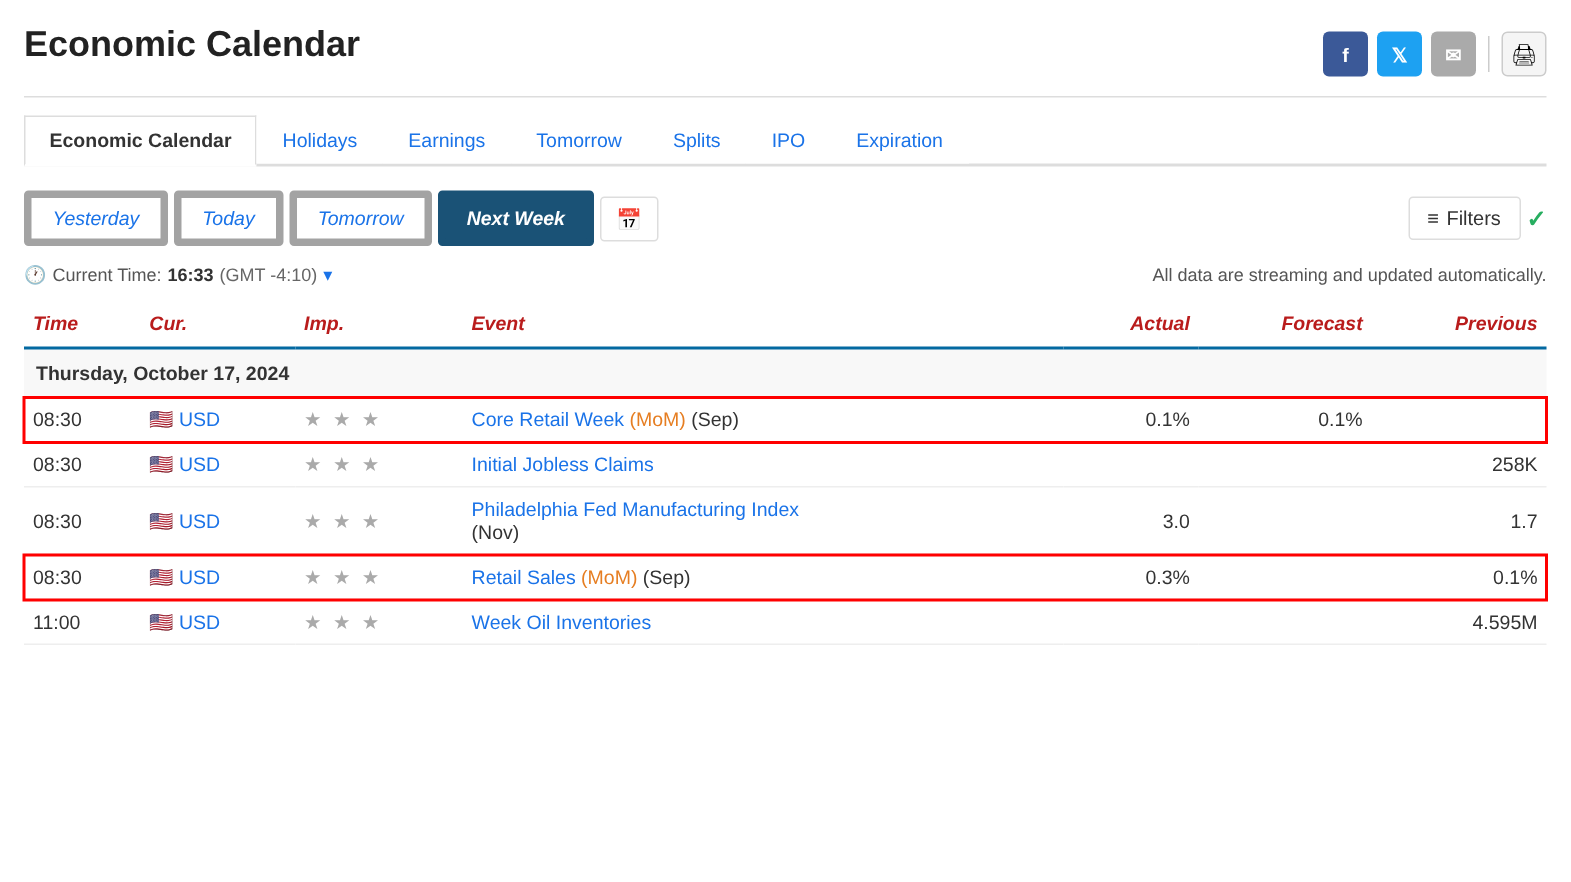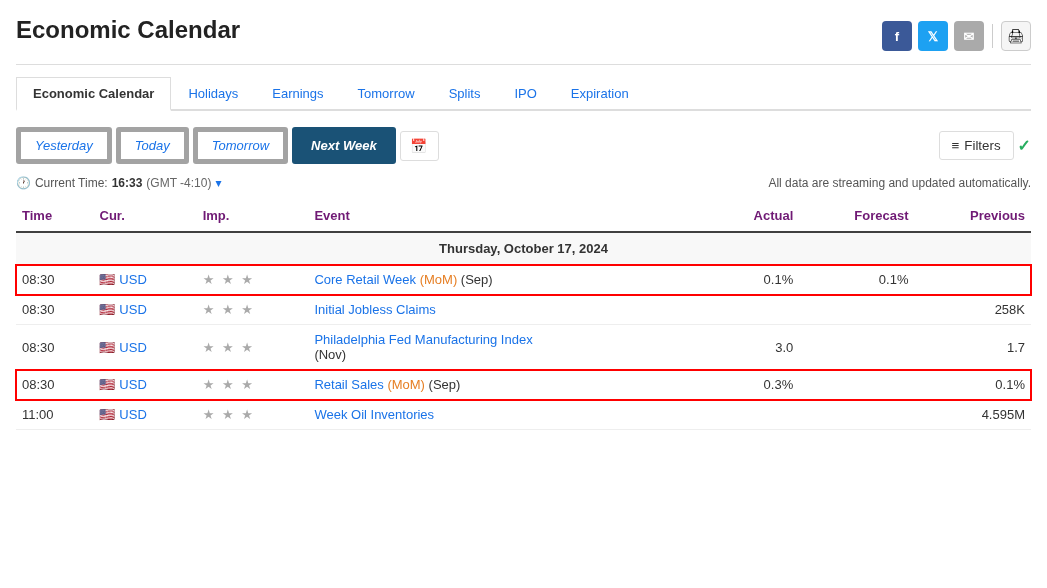--- a/index.html
+++ b/index.html
@@ -49,21 +49,21 @@
       cursor: pointer; background: #fff; color: #333; display: flex; align-items: center; gap: 5px;
     }
     .check-icon { color: #27ae60; font-size: 16px; font-weight: bold; }
 
     .current-time-row { display: flex; justify-content: space-between; align-items: center; margin-bottom: 10px; font-size: 12px; color: #555; }
     .current-time { display: flex; align-items: center; gap: 4px; }
     .current-time .time-val { font-weight: bold; color: #333; }
     .current-time .gmt { color: #666; }
 
     table { width: 100%; border-collapse: collapse; font-size: 13px; }
-    th { text-align: left; padding: 8px 6px; border-bottom: 2px solid #404040; font-weight: bold; color: #701a75; }
+    th { text-align: left; padding: 8px 6px; border-bottom: 2px solid #0369a1; font-weight: bold; color: #b91c1c; font-style: italic; }
     th.right, td.right { text-align: right; }
     td { padding: 7px 6px; border-bottom: 1px solid #eee; vertical-align: middle; }
     .currency { color: #1a73e8; }
 
     .stars { color: #aaa; letter-spacing: 2px; font-size: 13px; }
 
     .event-link { color: #1a73e8; cursor: pointer; }
     .mom-tag { color: #e67e22; }
   </style>
 </head>
@@ -125,21 +125,21 @@
       <th>Cur.</th>
       <th>Imp.</th>
       <th>Event</th>
       <th class="right">Actual</th>
       <th class="right">Forecast</th>
       <th class="right">Previous</th>
     </tr>
   </thead>
   <tbody>
     <tr>
-      <td colspan="7" style="text-align:center; font-weight:bold; background:#f8f8f8; padding:8px;">Thursday, October 17, 2024</td>
+      <td colspan="7" style="text-align:left; font-weight:bold; background:#f8f8f8; padding:8px;">Thursday, October 17, 2024</td>
     </tr>
 
     <tr style="outline: 2px solid red; outline-offset: -1px;">
       <td>08:30</td>
       <td>
         <span>🇺🇸</span>
         <span class="currency">USD</span>
       </td>
       <td>
         <span class="stars">★ ★ ★</span>

